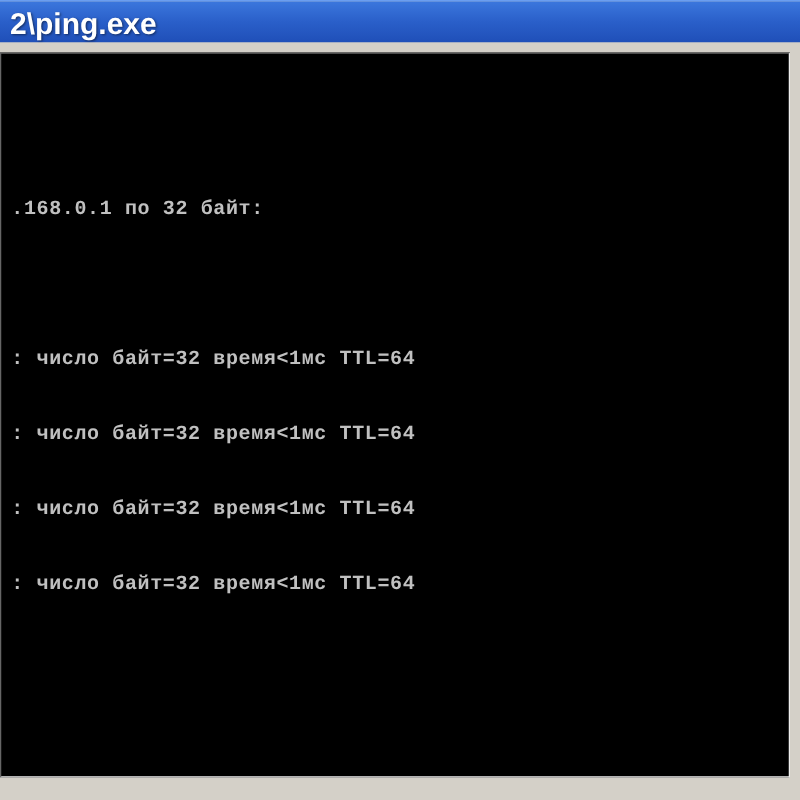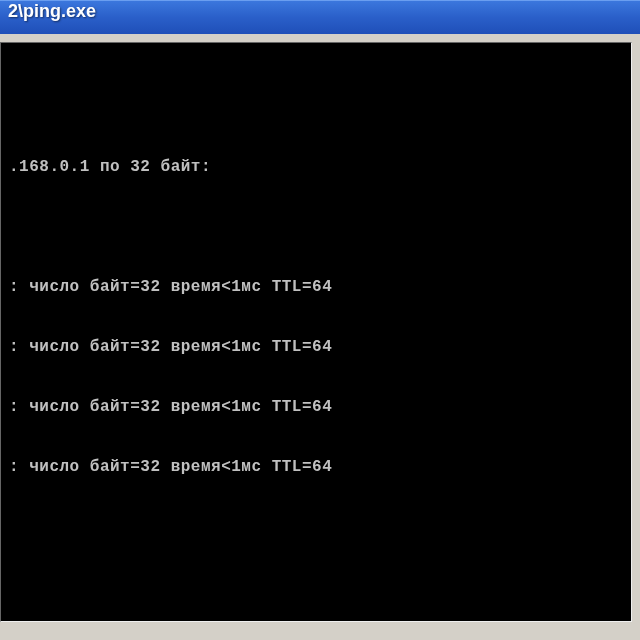--- a/index.html
+++ b/index.html
@@ -17,24 +17,24 @@
     .window {
       width: 640px;
       height: 640px;
       display: flex;
       flex-direction: column;
     }
     .titlebar {
       background: linear-gradient(to bottom, #3b77dd 0%, #2a5fc9 50%, #1f4fb8 100%);
       height: 34px;
       display: flex;
-      align-items: flex-start;
+      align-items: flex-end;
       padding: 0 8px;
       color: white;
-      font-size: 18px;
+      font-size: 24px;
       font-weight: bold;
       font-family: "Trebuchet MS", Tahoma, sans-serif;
       text-shadow: 1px 1px 2px rgba(0,0,0,0.5);
       border-top: 1px solid #6a9ef0;
     }
     .console-frame {
       flex: 1;
       background: #d4d0c8;
       padding: 8px 8px 18px 0;
       display: flex;

